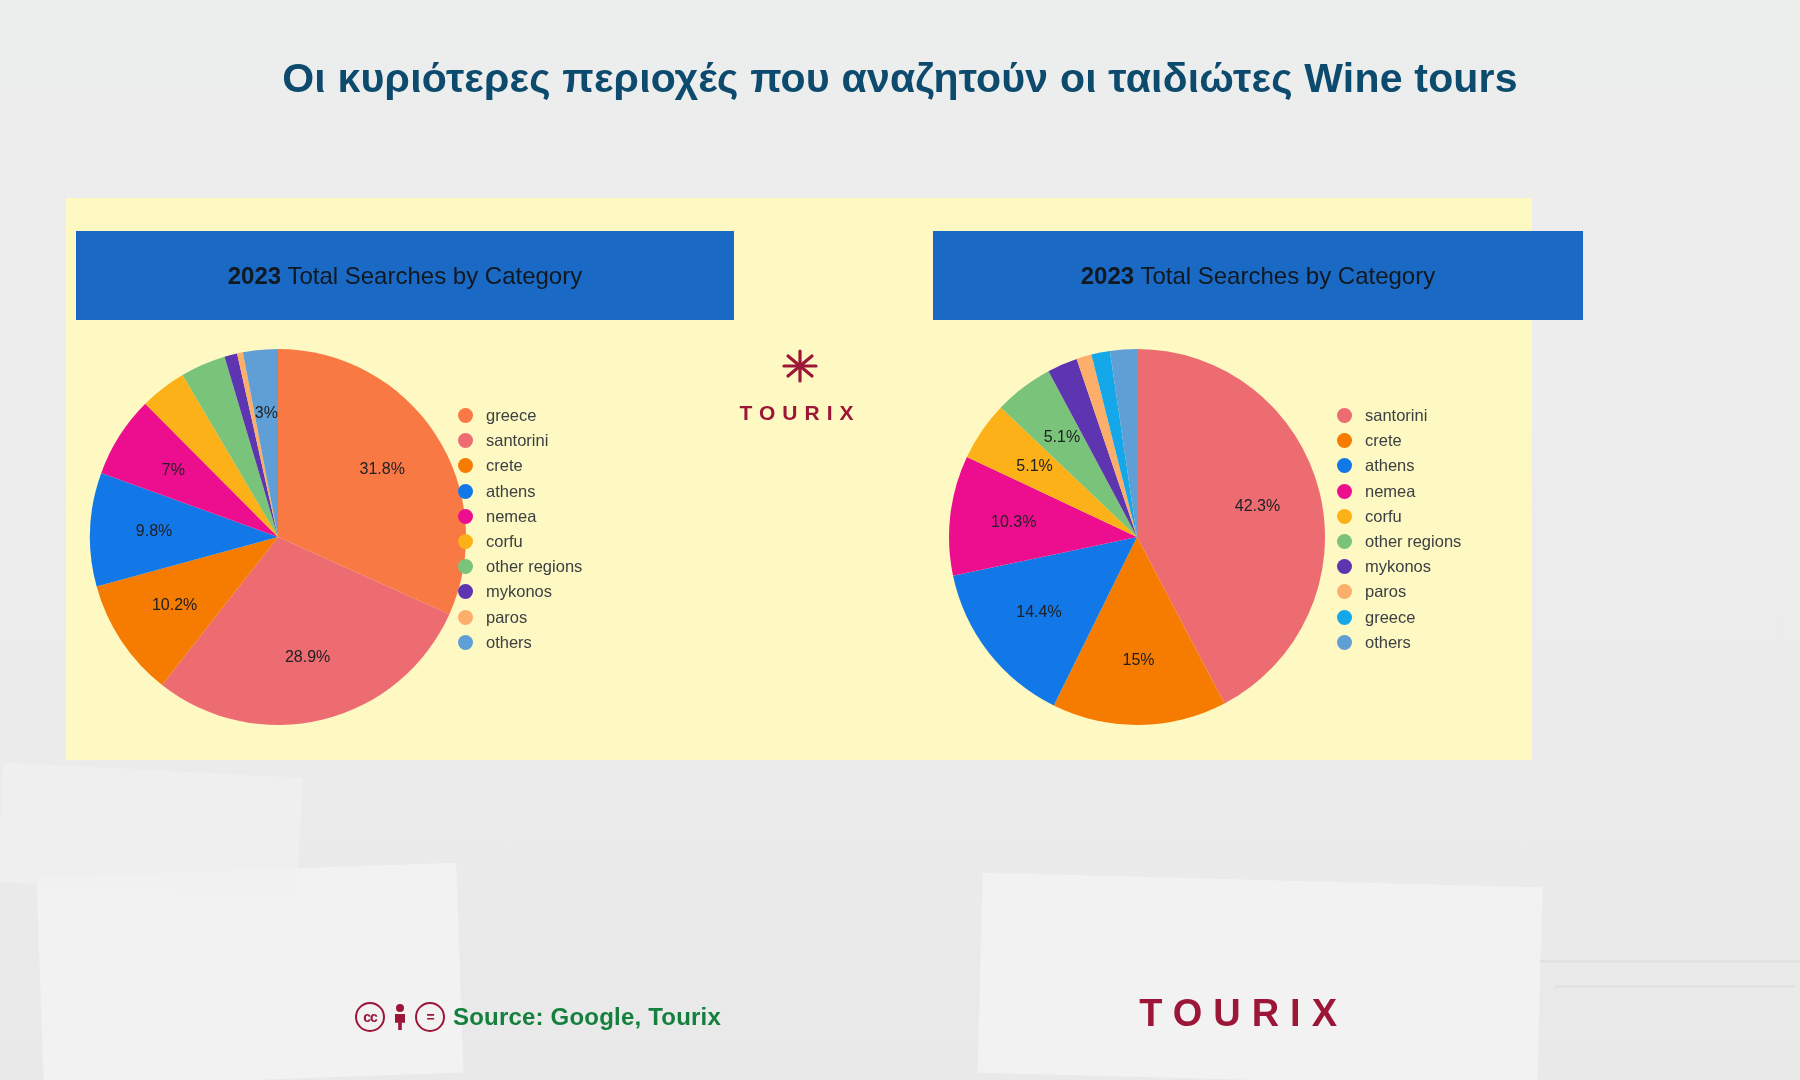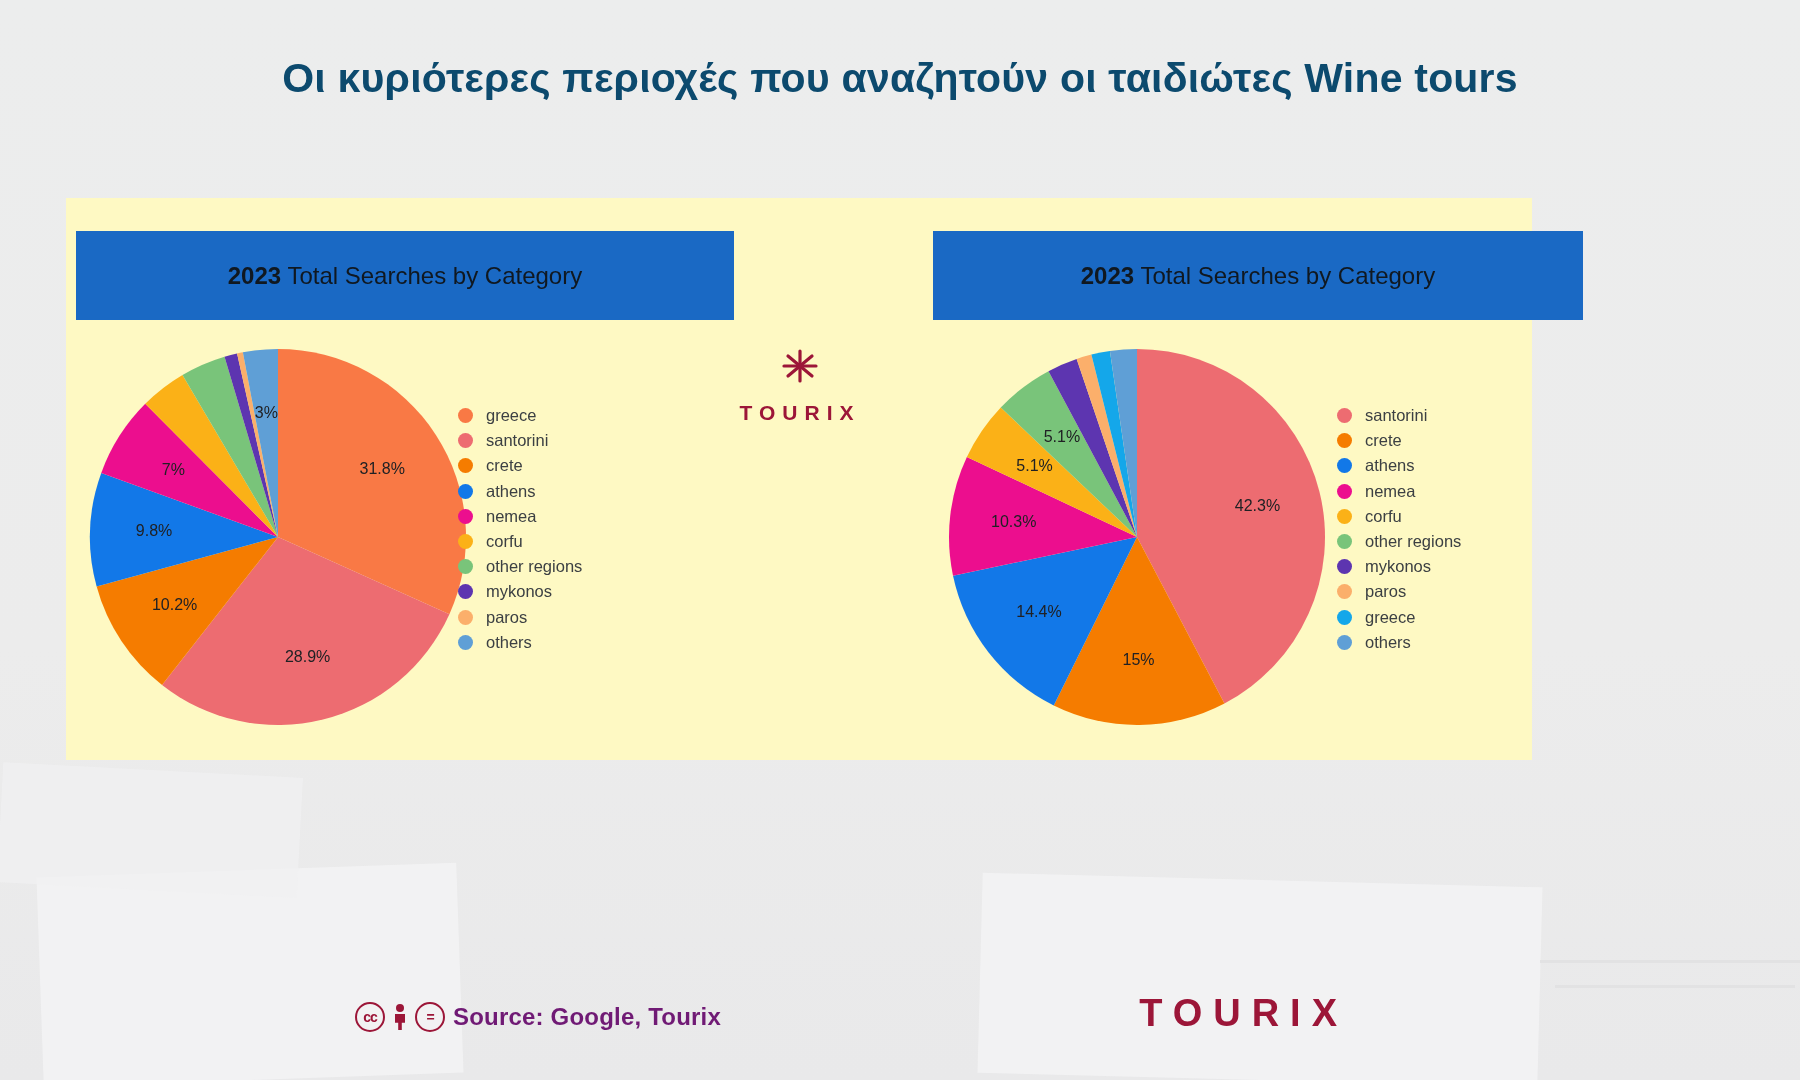--- a/index.html
+++ b/index.html
@@ -191,21 +191,21 @@
   .by-icon .body {
     position: absolute; left: 10px; top: 12px;
     width: 10px; height: 16px;
     background: #9c1638;
     clip-path: polygon(0 0, 100% 0, 100% 55%, 68% 55%, 68% 100%, 32% 100%, 32% 55%, 0 55%);
   }
   .source-text {
     margin-left: 8px;
     font-size: 24px;
     font-weight: bold;
-    color: #701a75;
+    color: #15803d;
     letter-spacing: .2px;
   }
   .footer-brand {
     position: absolute;
     right: 452px;
     top: 992px;
     z-index: 6;
     color: #9c1638;
     font-size: 38px;
     letter-spacing: 11px;

